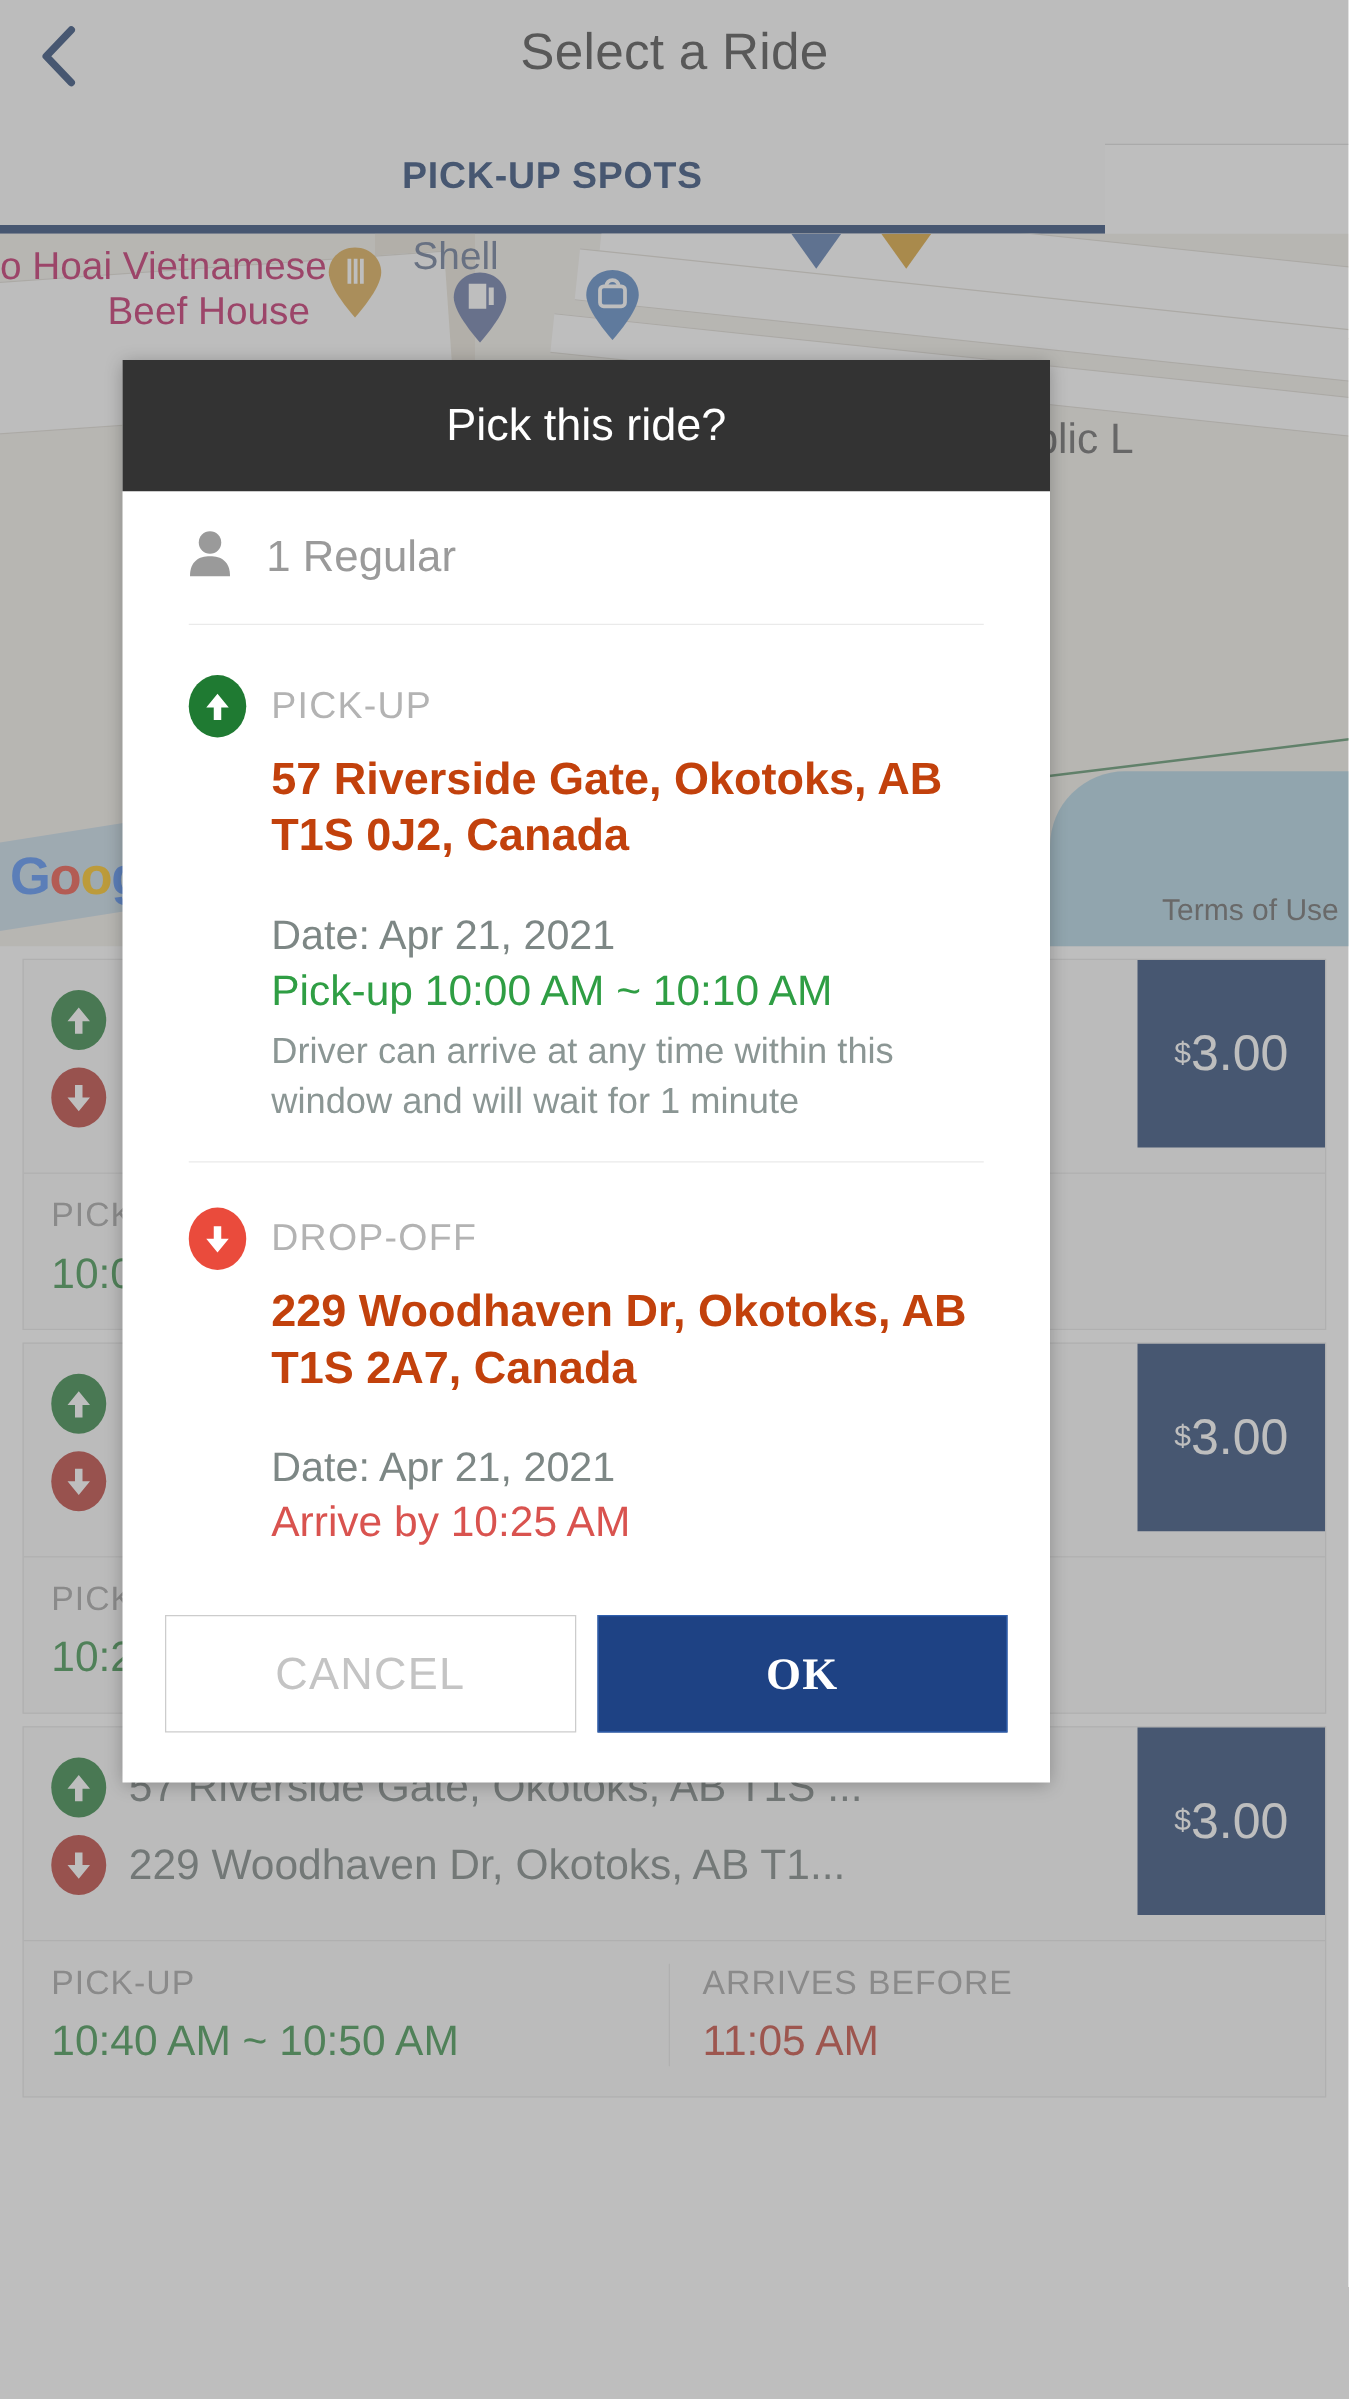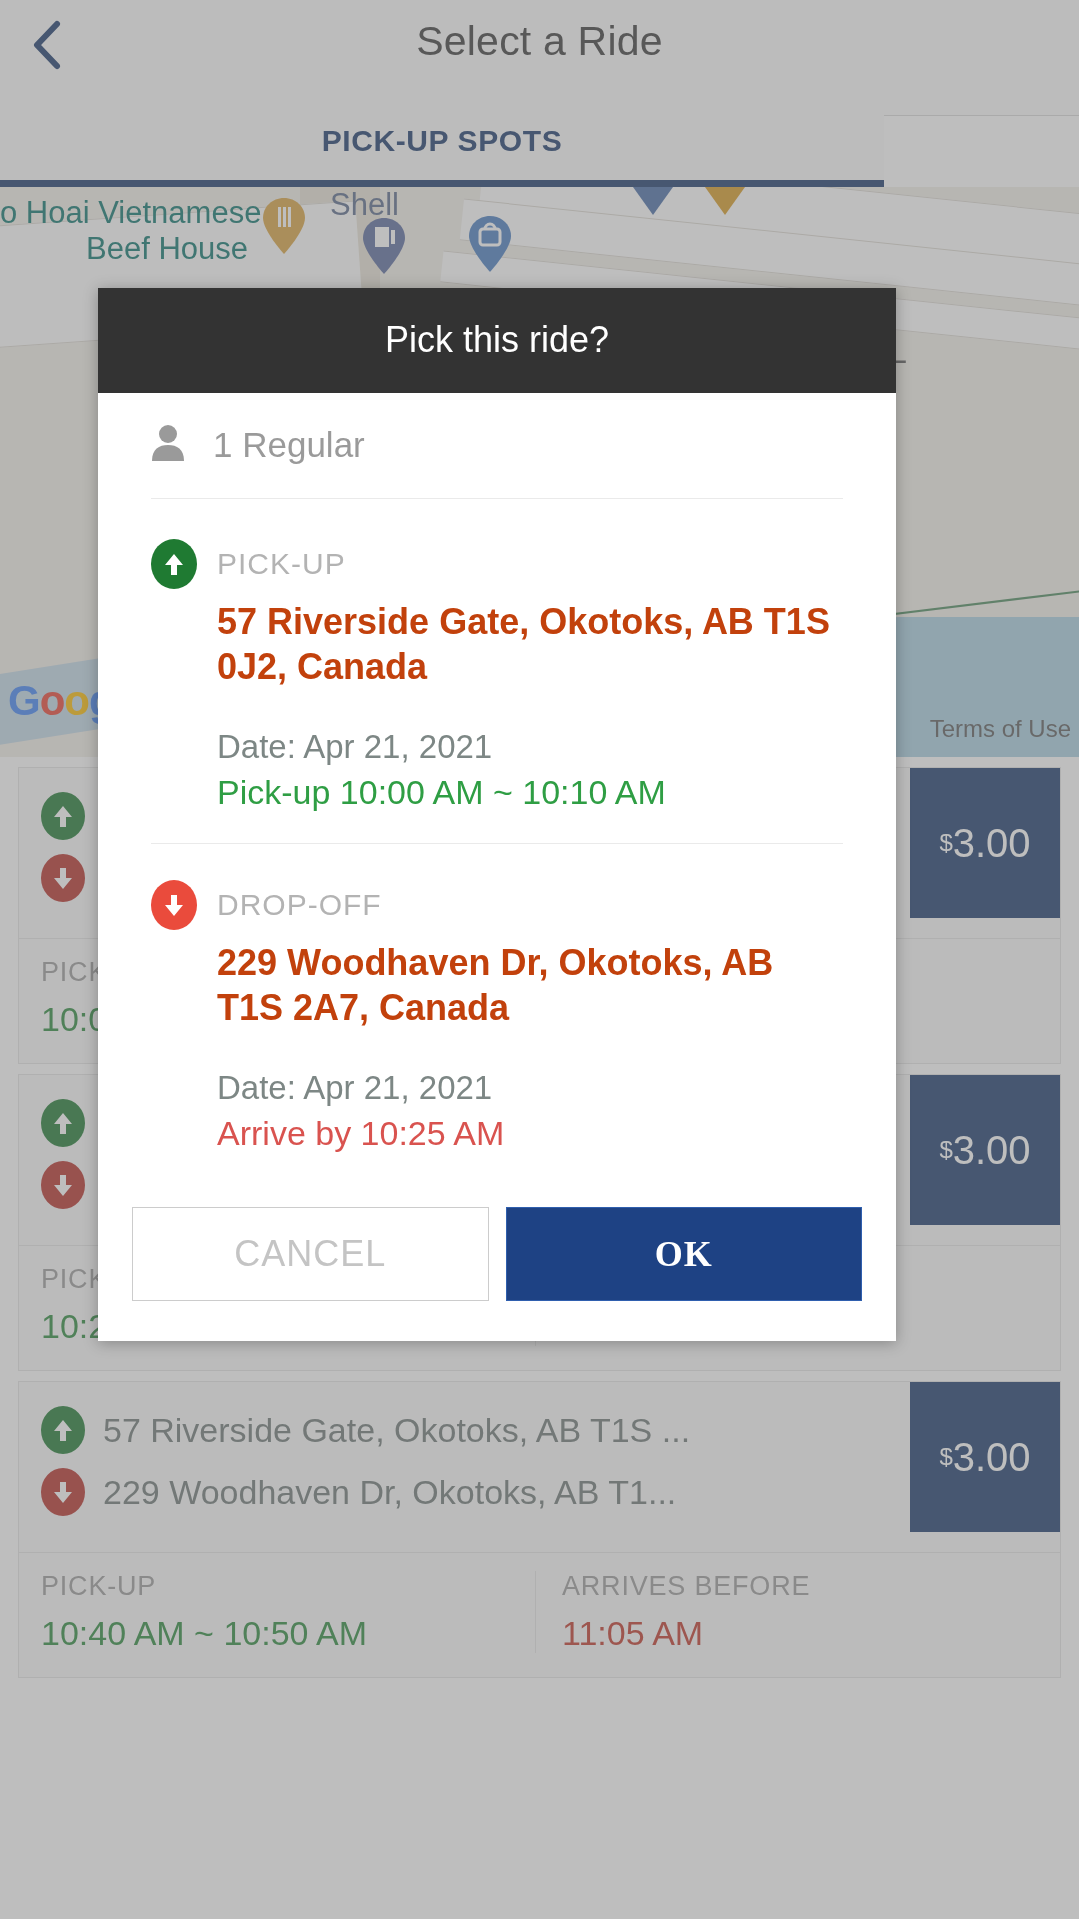--- a/index.html
+++ b/index.html
@@ -110,21 +110,21 @@
     background: #aad0e0;
   }
   .map-greenline {
     position: absolute;
     height: 2px;
     background: #4d8a5f;
   }
   .poi-label {
     position: absolute;
     font-size: 31px;
-    color: #0f766e;
+    color: #be185d;
     font-weight: 400;
     white-space: nowrap;
   }
   .poi-label.blue { color: #5b6b8c; }
   .poi-label.gray { color: #585858; }
   .map-pin {
     position: absolute;
     width: 44px;
     height: 58px;
   }
@@ -245,21 +245,21 @@
     inset: 0;
     background: rgba(120,120,120,0.48);
     z-index: 40;
   }
 
   
   #dialog {
     position: absolute;
     left: 98px;
     top: 288px;
-    width: 798px;
+    width: 742px;
     background: #ffffff;
     z-index: 50;
     box-shadow: 0 2px 14px rgba(0,0,0,0.28);
   }
   .dlg-header {
     background: #333333;
     color: #ffffff;
     text-align: center;
     font-size: 36px;
     padding: 31px 0 32px 0;
@@ -565,20 +565,21 @@
             <svg width="26" height="28" viewBox="0 0 26 28">
                 <polygon points="13,4 22,15 16,15 16,25 10,25 10,15 4,15" fill="#fff"></polygon>
               </svg>
           </span>
           <span class="dlg-sec-label">PICK-UP</span>
         </div>
         <div class="dlg-addr">57 Riverside Gate, Okotoks, AB T1S 0J2, Canada</div>
         <div class="dlg-meta">
           <div class="dlg-date">Date: Apr 21, 2021</div>
           <div class="dlg-time-green">Pick-up 10:00 AM ~ 10:10 AM</div>
+          <div class="dlg-note">Driver can arrive at any time within this window and will wait for 1 minute</div>
         </div>
       </div>
 
       <div class="dlg-section second">
         <div class="dlg-sec-head">
           <span class="arrow-badge down" style="background:#ea4b3c;">
             <svg width="26" height="28" viewBox="0 0 26 28">
                 <polygon points="13,25 22,14 16,14 16,4 10,4 10,14 4,14" fill="#fff"></polygon>
               </svg>
           </span>

